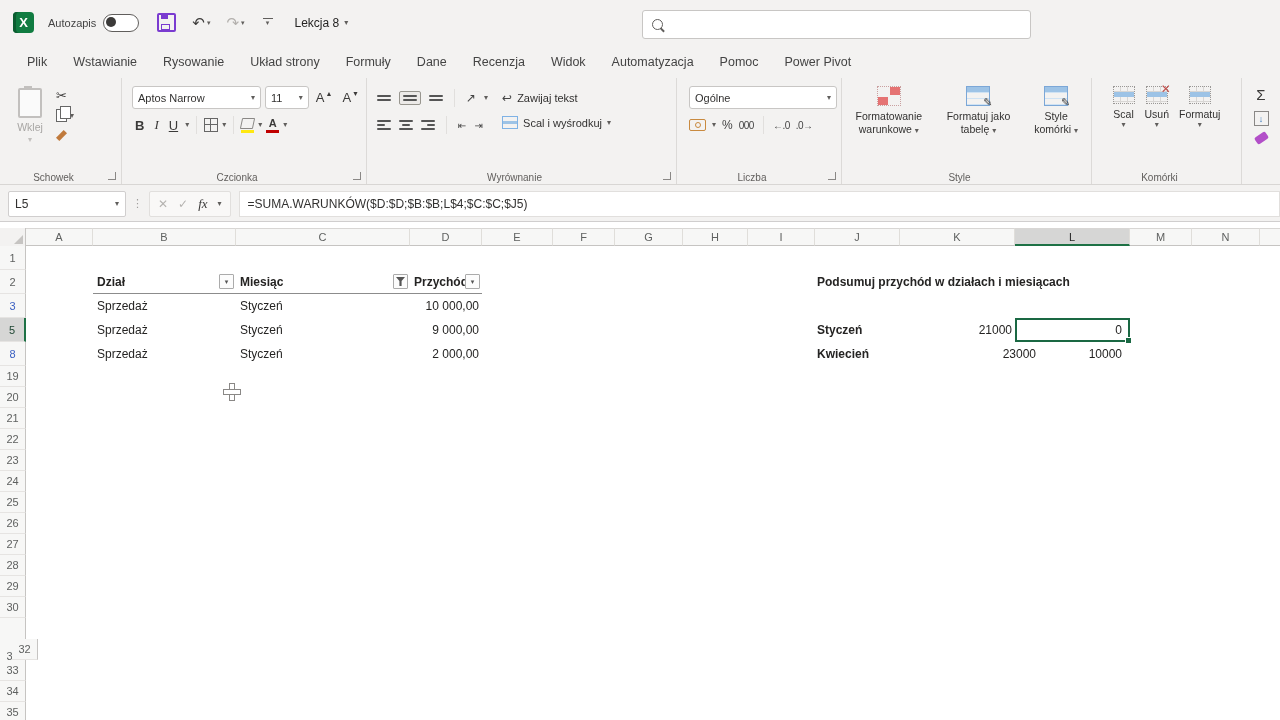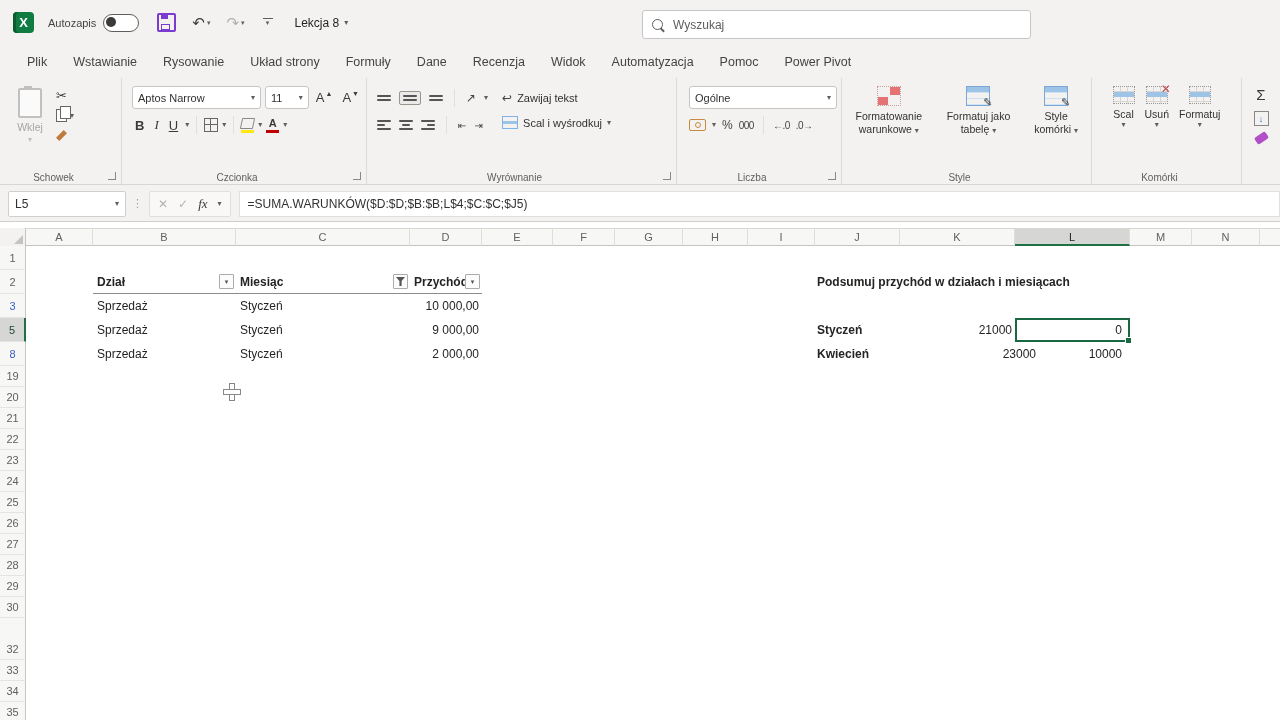--- a/index.html
+++ b/index.html
@@ -180,21 +180,20 @@
   <span class="qcar">▾</span>
   <div class="more-ic">
       <span>▾</span>
     </div>
   <div class="doc-title">
     <span>Lekcja 8</span>
     <span class="car">▾</span>
   </div>
   <div class="searchbox">
     <span class="mag"></span>
-    <input placeholder="Wyszukaj" style="">
   </div>
 </div>
 
 <div class="tabsrow" id="tabs-row">
     <div class="tab">Plik</div>
     <div class="tab">Wstawianie</div>
     <div class="tab">Rysowanie</div>
     <div class="tab">Układ strony</div>
     <div class="tab">Formuły</div>
     <div class="tab">Dane</div>
@@ -443,21 +442,21 @@
     <div class="rh" style="left: 0px; top: 207px; width: 26px; height: 21px;">22</div>
     <div class="rh" style="left: 0px; top: 228px; width: 26px; height: 21px;">23</div>
     <div class="rh" style="left: 0px; top: 249px; width: 26px; height: 21px;">24</div>
     <div class="rh" style="left: 0px; top: 270px; width: 26px; height: 21px;">25</div>
     <div class="rh" style="left: 0px; top: 291px; width: 26px; height: 21px;">26</div>
     <div class="rh" style="left: 0px; top: 312px; width: 26px; height: 21px;">27</div>
     <div class="rh" style="left: 0px; top: 333px; width: 26px; height: 21px;">28</div>
     <div class="rh" style="left: 0px; top: 354px; width: 26px; height: 21px;">29</div>
     <div class="rh" style="left: 0px; top: 375px; width: 26px; height: 21px;">30</div>
     <div class="rh" style="left: 0px; top: 396px; width: 26px; height: 21px; margin-top: 28px;">31</div>
-    <div class="rh" style="left: 0px; top: 417px; width: 26px; height: 21px;">32</div>
+    <div class="rh" style="left: 12px; top: 417px; width: 26px; height: 21px;">32</div>
     <div class="rh" style="left: 0px; top: 438px; width: 26px; height: 21px;">33</div>
     <div class="rh" style="left: 0px; top: 459px; width: 26px; height: 21px;">34</div>
     <div class="rh" style="left: 0px; top: 480px; width: 26px; height: 21px;">35</div>
     <div class="cell bold" style="left: 97px; top: 48px; width: 121px; height: 24px;">Dział</div>
     <div class="fbtn2" style="left: 219px; top: 52px; width: 15px; height: 15px;">▾</div>
     <div class="cell bold" style="left: 240px; top: 48px; width: 152px; height: 24px;">Miesiąc</div>
     <div class="fbtn2" style="left: 393px; top: 52px; width: 15px; height: 15px;">
       <svg width="11" height="11" viewBox="0 0 11 11">
         <path d="M1 1h9L6.6 5v5h-2.2V5z" fill="#555"></path>
       </svg>

